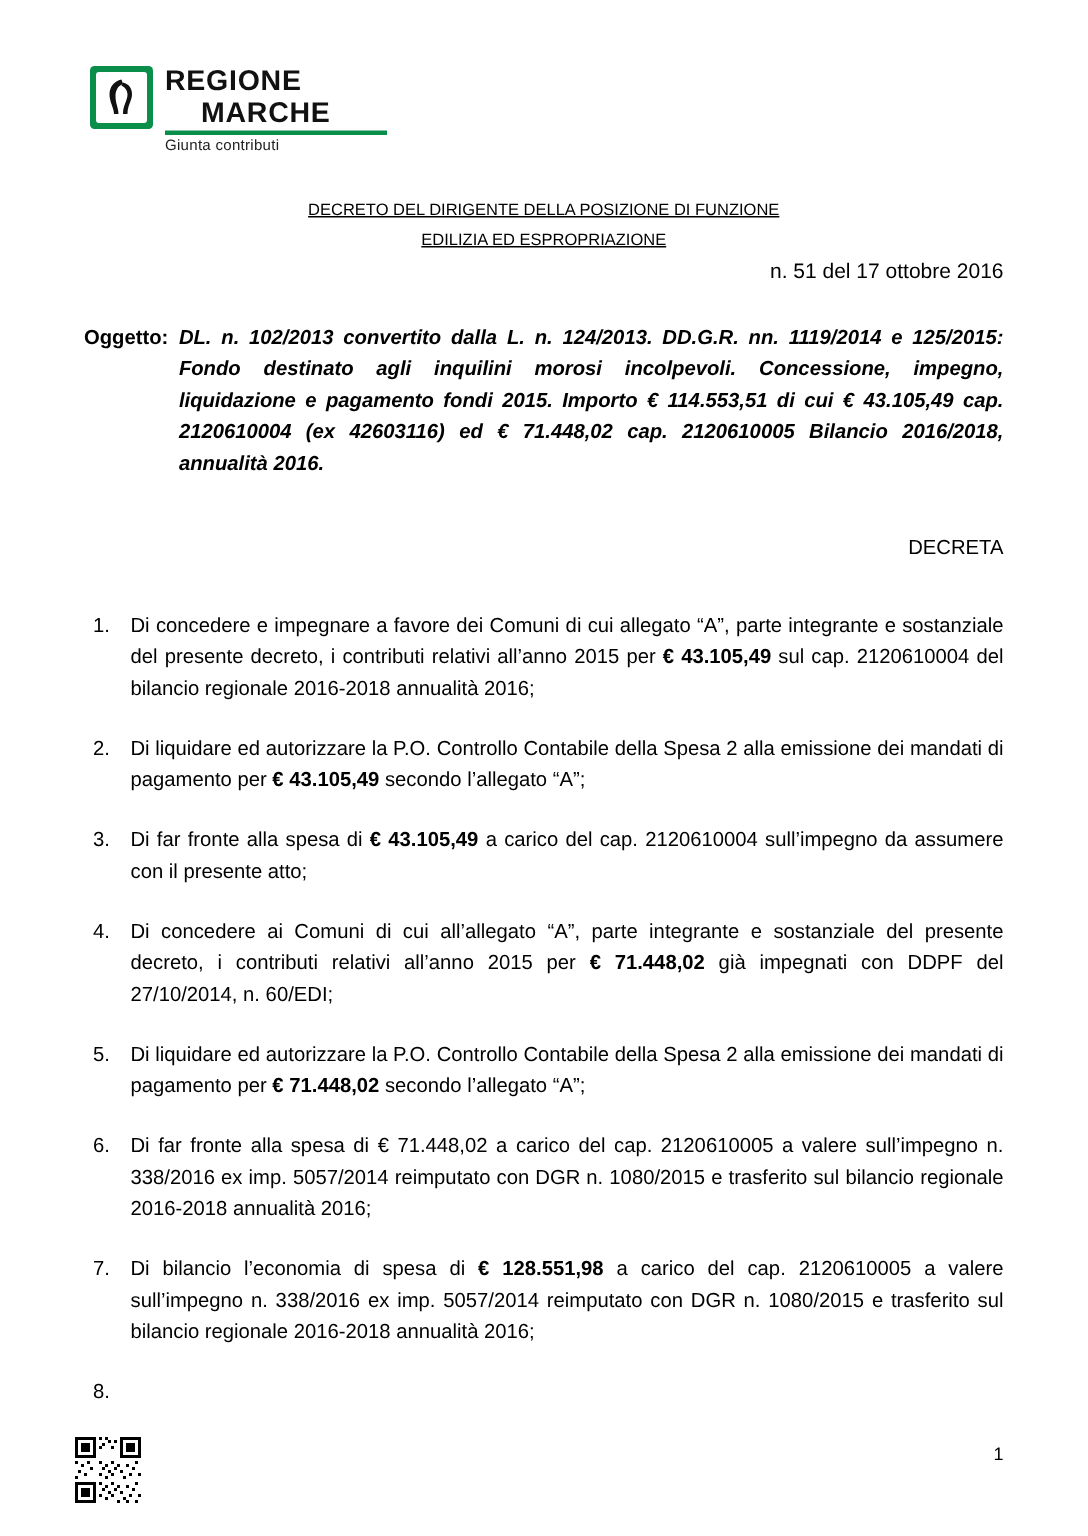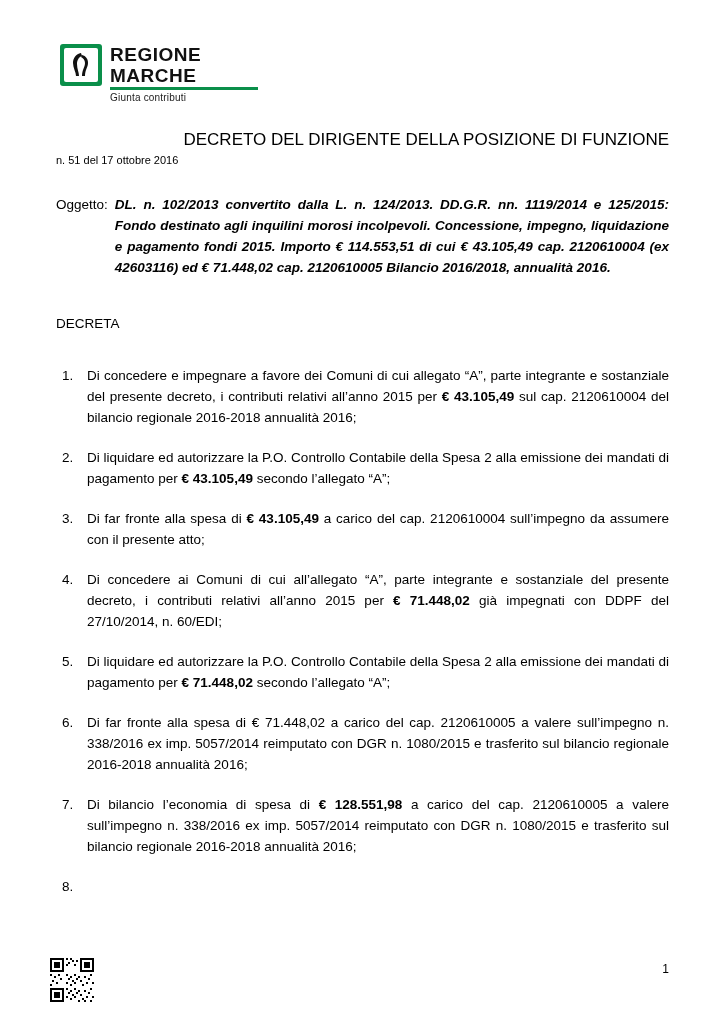--- a/index.html
+++ b/index.html
@@ -58,73 +58,75 @@
     padding-top: 1px;
   }
   .logo-text .l1, .logo-text .l2 {
     font-family: "Liberation Sans", sans-serif;
     font-weight: bold;
     font-size: 19px;
     line-height: 19px;
     letter-spacing: 0.5px;
     color: #111111;
   }
-  .logo-text .l2 { margin-top: 2px; }
+  .logo-text .l2 { margin-top: 2px; margin-left: 24px; }
   .logo-text .l3 {
     font-size: 10px;
     line-height: 12px;
     margin-top: 2px;
     color: #222222;
     letter-spacing: 0.2px;
   }
   .logo-rule {
     width: 148px;
     height: 3px;
     background: #0a8f4a;
     margin-top: 2px;
   }
 
   
   .doc-title {
-    text-align: right;
-    font-size: 17px;
+    text-align: center;
+    font-size: 11px;
     line-height: 20px;
     margin: 0 auto;
     width: 100%;
+    text-decoration: underline;
   }
   .doc-title div { white-space: nowrap; }
   .doc-subnum {
-    text-align: left;
-    font-size: 11px;
+    text-align: right;
+    font-size: 14px;
     line-height: 20px;
   }
 
   
   .oggetto {
     margin-top: 24px;
     font-size: 13.5px;
     line-height: 21px;
     display: flex;
     align-items: flex-start;
   }
   .oggetto .lbl {
     flex: 0 0 auto;
     padding-right: 7px;
+    font-weight: bold;
   }
   .oggetto .body {
     flex: 1 1 auto;
     font-weight: bold;
     text-align: justify;
     text-justify: inter-word;
     font-style: italic;
   }
 
   
   .decreta {
-    text-align: left;
+    text-align: right;
     font-size: 13.5px;
     margin-top: 38px;
     margin-bottom: 34px;
   }
 
   
   ol.items {
     margin: 0;
     padding: 0;
     list-style: none;
@@ -179,20 +181,21 @@
     <div class="logo-text">
       <div class="l1">REGIONE</div>
       <div class="l2">MARCHE</div>
       <div class="logo-rule"></div>
       <div class="l3">Giunta contributi</div>
     </div>
   </div>
 
   <div class="doc-title">
     <div>DECRETO DEL DIRIGENTE DELLA POSIZIONE DI FUNZIONE</div>
+    <div>EDILIZIA ED ESPROPRIAZIONE</div>
   </div>
   <div class="doc-subnum">n. 51 del 17 ottobre 2016</div>
 
   <div class="oggetto">
     <div class="lbl">Oggetto:</div>
     <div class="body">DL. n. 102/2013 convertito dalla L. n. 124/2013. DD.G.R. nn. 1119/2014 e 125/2015: Fondo destinato agli inquilini morosi incolpevoli. Concessione, impegno, liquidazione e pagamento fondi 2015. Importo € 114.553,51 di cui € 43.105,49 cap. 2120610004 (ex 42603116) ed € 71.448,02 cap. 2120610005 Bilancio 2016/2018, annualità 2016.</div>
   </div>
 
   <div class="decreta">DECRETA</div>
 

